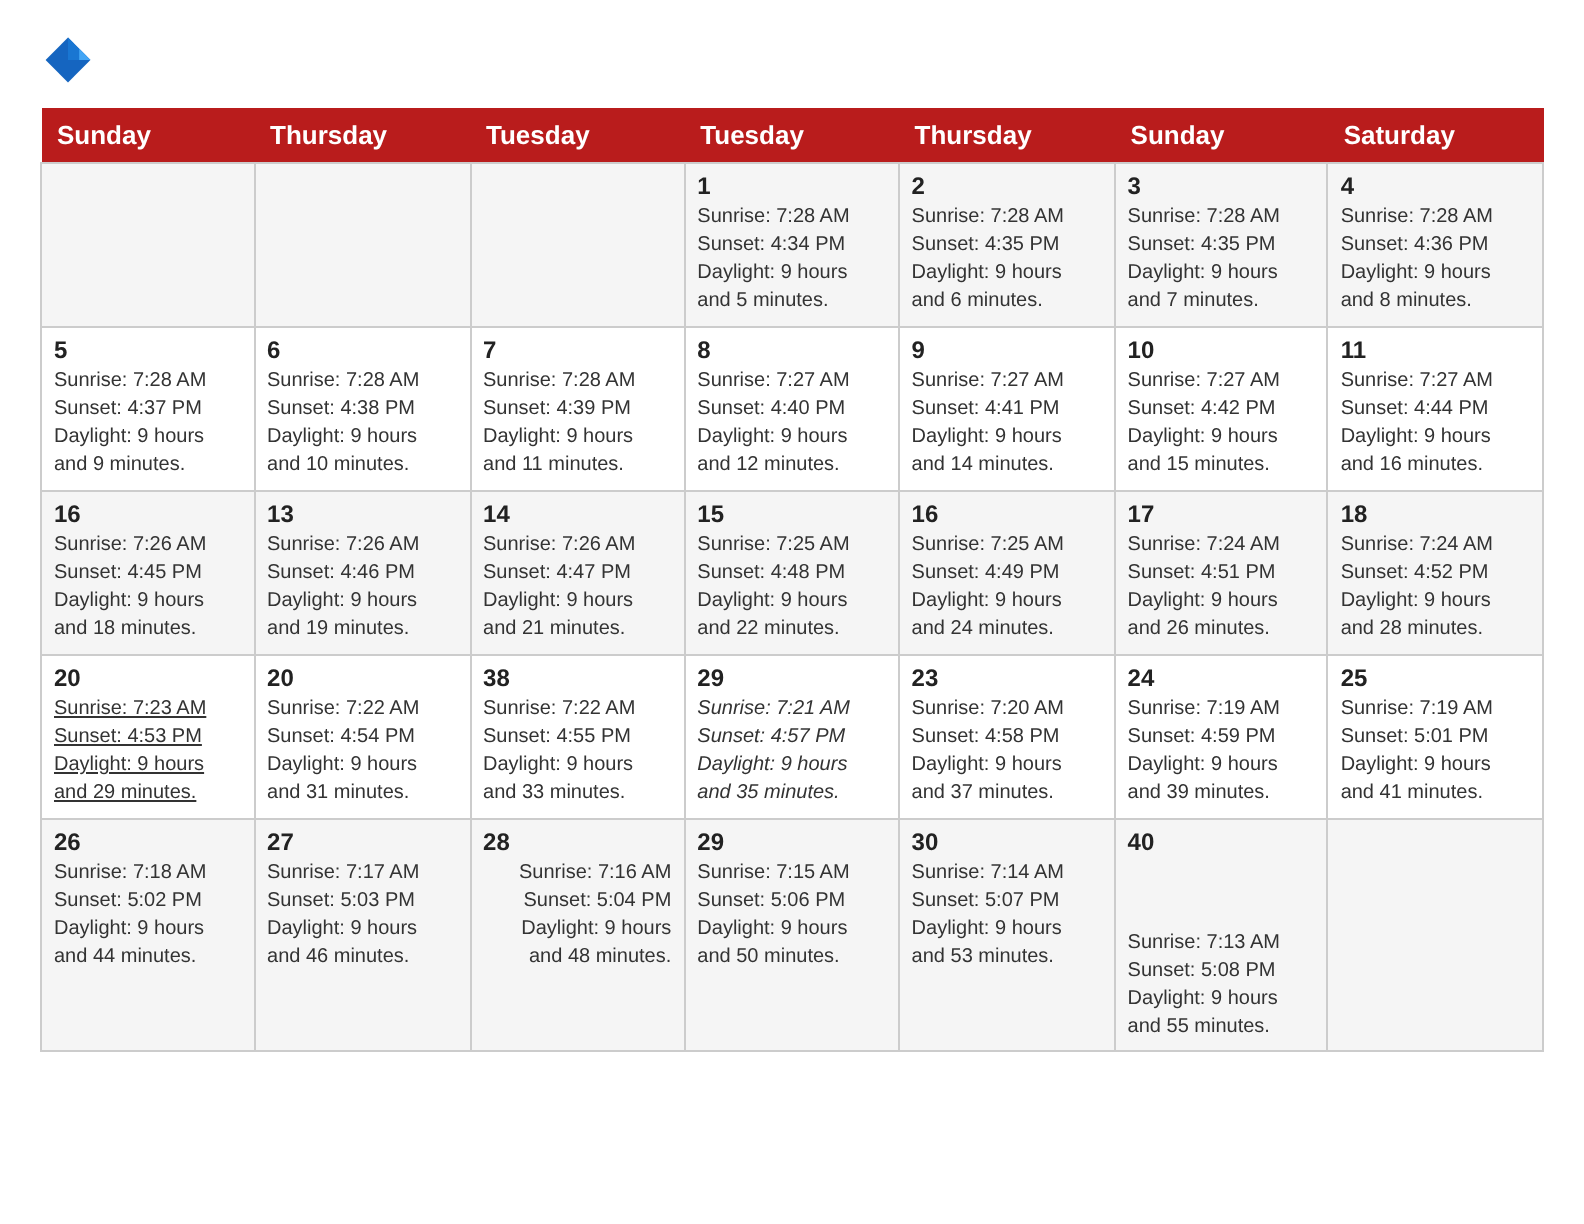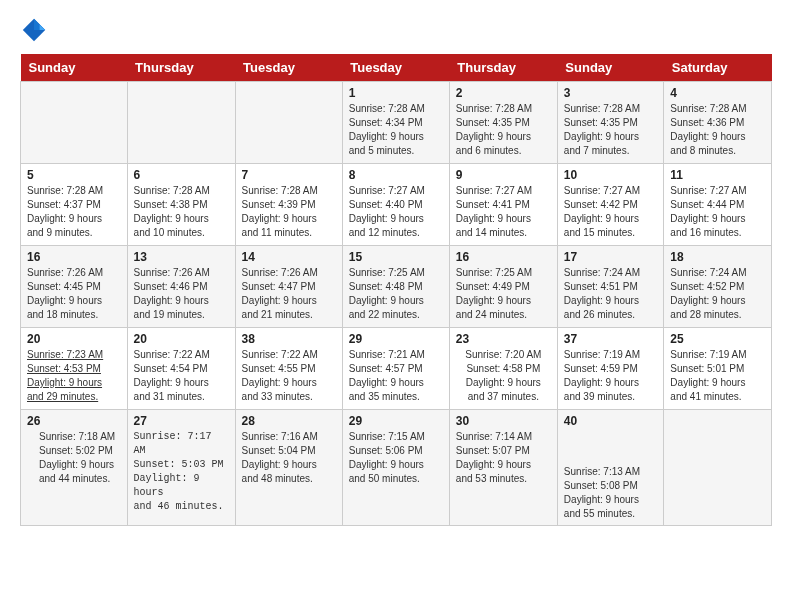--- a/index.html
+++ b/index.html
@@ -277,65 +277,65 @@
         </td>
         <td>
           <span class="day-number">38</span>
           <div class="cell-content" style="white-space: pre-line;">Sunrise: 7:22 AM
 Sunset: 4:55 PM
 Daylight: 9 hours
 and 33 minutes.</div>
         </td>
         <td>
           <span class="day-number">29</span>
-          <div class="cell-content" style="white-space: pre-line;">Sunrise: 7:21 AM
+          <div class="cell-content" style="white-space: pre-line; font-style: italic;">Sunrise: 7:21 AM
 Sunset: 4:57 PM
 Daylight: 9 hours
 and 35 minutes.</div>
         </td>
         <td>
           <span class="day-number">23</span>
-          <div class="cell-content" style="white-space: pre-line; text-align: center;">Sunrise: 7:20 AM
+          <div class="cell-content" style="white-space: pre-line;">Sunrise: 7:20 AM
 Sunset: 4:58 PM
 Daylight: 9 hours
 and 37 minutes.</div>
         </td>
         <td>
-          <span class="day-number">37</span>
+          <span class="day-number">24</span>
           <div class="cell-content" style="white-space: pre-line;">Sunrise: 7:19 AM
 Sunset: 4:59 PM
 Daylight: 9 hours
 and 39 minutes.</div>
         </td>
         <td>
           <span class="day-number">25</span>
           <div class="cell-content" style="white-space: pre-line;">Sunrise: 7:19 AM
 Sunset: 5:01 PM
 Daylight: 9 hours
 and 41 minutes.</div>
         </td>
       </tr>
       <tr>
         <td>
           <span class="day-number">26</span>
-          <div class="cell-content" style="white-space: pre-line; margin-left: 12px;">Sunrise: 7:18 AM
+          <div class="cell-content" style="white-space: pre-line;">Sunrise: 7:18 AM
 Sunset: 5:02 PM
 Daylight: 9 hours
 and 44 minutes.</div>
         </td>
         <td>
           <span class="day-number">27</span>
-          <div class="cell-content" style="white-space: pre-line; font-family: Liberation Mono, monospace;">Sunrise: 7:17 AM
+          <div class="cell-content" style="white-space: pre-line;">Sunrise: 7:17 AM
 Sunset: 5:03 PM
 Daylight: 9 hours
 and 46 minutes.</div>
         </td>
         <td>
           <span class="day-number">28</span>
-          <div class="cell-content" style="white-space: pre-line;">Sunrise: 7:16 AM
+          <div class="cell-content" style="white-space: pre-line; text-align: right;">Sunrise: 7:16 AM
 Sunset: 5:04 PM
 Daylight: 9 hours
 and 48 minutes.</div>
         </td>
         <td>
           <span class="day-number">29</span>
           <div class="cell-content" style="white-space: pre-line;">Sunrise: 7:15 AM
 Sunset: 5:06 PM
 Daylight: 9 hours
 and 50 minutes.</div>

